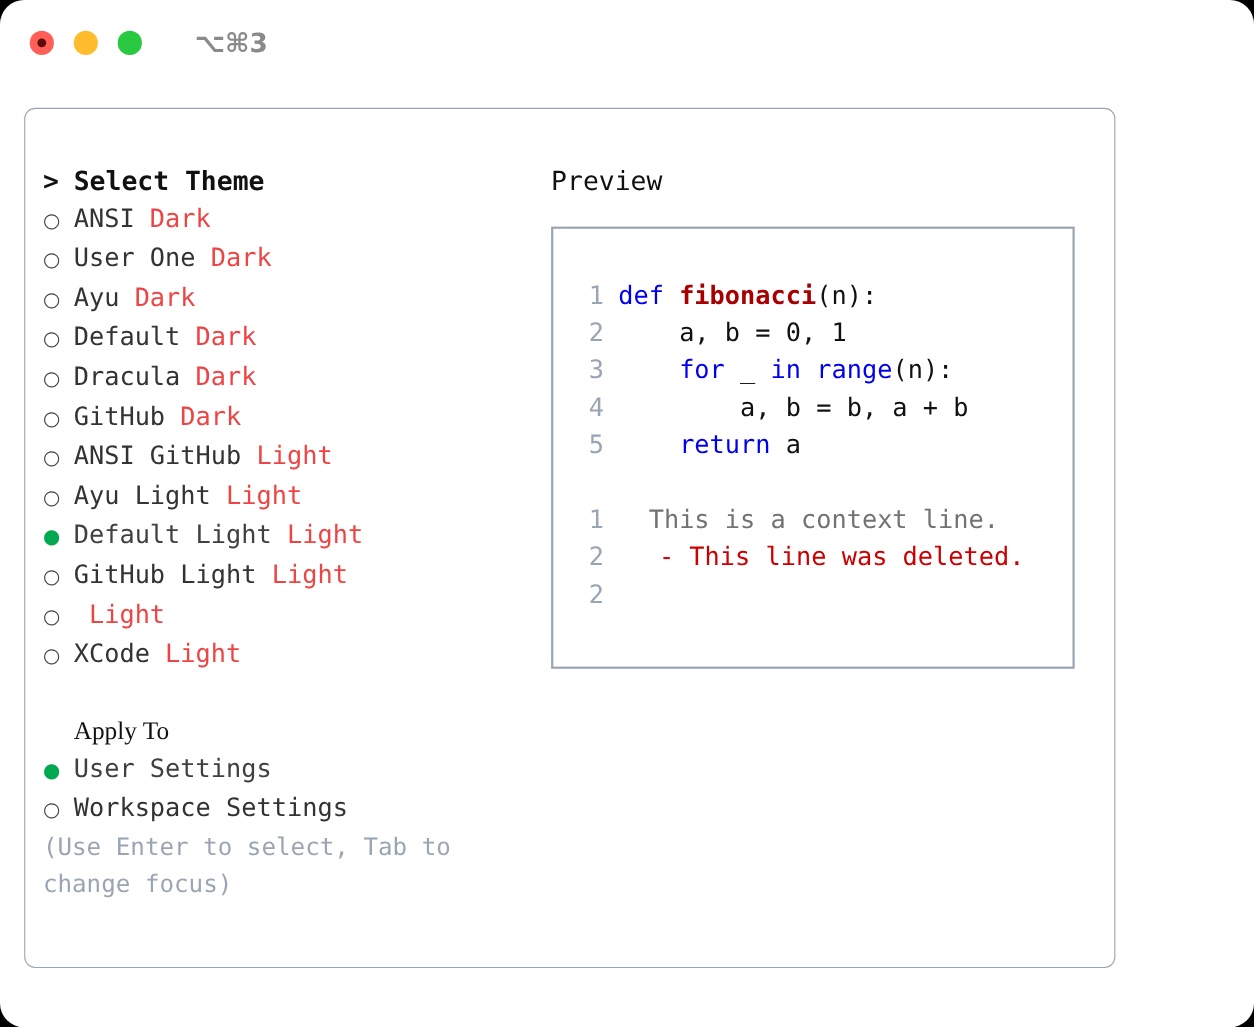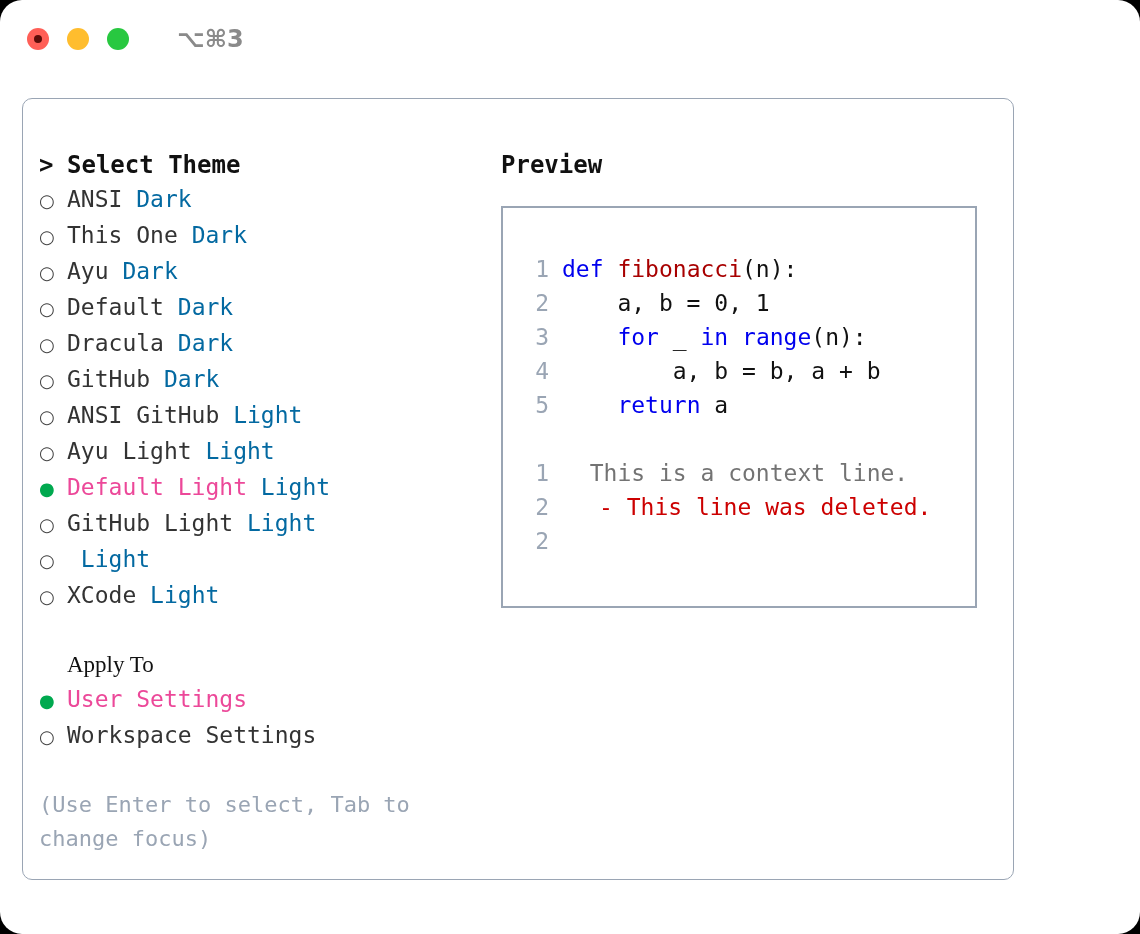--- a/index.html
+++ b/index.html
@@ -93,53 +93,52 @@
     align-items: baseline;
   }
   .marker {
     width: 28px;
     flex: 0 0 28px;
     font-size: 18px;
     color: #444444;
     font-family: "DejaVu Sans", "Liberation Sans", sans-serif;
   }
   .marker.filled { color: #00a94f; }
-  .opt-row.selected .opt-label { color: #ec4899; }
+  .opt-row.selected .opt-label { color: #404040; }
   .opt-label { color: #333333; }
-  .opt-variant { color: #0369a1; }
+  .opt-variant { color: #ef4444; }
 
   .section-label {
     font-size: 23px;
     line-height: 34px;
     color: #111111;
     white-space: pre;
     display: flex;
     font-family: Liberation Serif, serif;
   }
   .section-label .spacer { width: 28px; flex: 0 0 28px; }
 
   .gap-block { height: 34px; }
 
   .hint {
-    margin-top: 34px;
     font-size: 22px;
     line-height: 34px;
     color: #9aa5b4;
     width: 400px;
   }
 
   
   .right-col {
     position: absolute;
     left: 478px; top: 49px;
     width: 500px;
   }
   .preview-title {
     font-size: 24px;
-    font-weight: bold;
+    font-weight: normal;
     color: #111111;
     line-height: 34px;
   }
   .preview-box {
     margin-top: 24px;
     width: 476px;
     height: 402px;
     border: 2px solid #9aa5b4;
     box-sizing: border-box;
     padding: 44px 0 0 0;
@@ -152,21 +151,21 @@
     padding-left: 16px;
   }
   .lineno {
     width: 30px;
     flex: 0 0 30px;
     text-align: right;
     color: #9aa5b4;
     margin-right: 13px;
   }
   .tok-kw   { color: #0000ee; }
-  .tok-fn   { color: #a80000; }
+  .tok-fn   { color: #a80000; font-weight: bold; }
   .tok-plain{ color: #111111; }
   .code-gap { height: 34px; }
   .diff-context { color: #737373; }
   .diff-del { color: #cc0000; margin-left: 37px; }
   .diff-add { color: #00cc00; }
 </style>
 </head>
 <body>
 
 <div class="window">
@@ -185,21 +184,21 @@
   <div class="panel">
 
     <div class="left-col">
 
       <div class="header-row">
         <span class="caret">&gt;</span><span>Select Theme</span>
       </div>
 
       <div id="theme-list">
           <div class="opt-row"><span class="marker">○</span><span class="opt-label">ANSI</span><span class="opt-variant"> Dark</span></div>
-          <div class="opt-row"><span class="marker">○</span><span class="opt-label">This One</span><span class="opt-variant"> Dark</span></div>
+          <div class="opt-row"><span class="marker">○</span><span class="opt-label">User One</span><span class="opt-variant"> Dark</span></div>
           <div class="opt-row"><span class="marker">○</span><span class="opt-label">Ayu</span><span class="opt-variant"> Dark</span></div>
           <div class="opt-row"><span class="marker">○</span><span class="opt-label">Default</span><span class="opt-variant"> Dark</span></div>
           <div class="opt-row"><span class="marker">○</span><span class="opt-label">Dracula</span><span class="opt-variant"> Dark</span></div>
           <div class="opt-row"><span class="marker">○</span><span class="opt-label">GitHub</span><span class="opt-variant"> Dark</span></div>
           <div class="opt-row"><span class="marker">○</span><span class="opt-label">ANSI GitHub</span><span class="opt-variant"> Light</span></div>
           <div class="opt-row"><span class="marker">○</span><span class="opt-label">Ayu Light</span><span class="opt-variant"> Light</span></div>
           <div class="opt-row selected"><span class="marker filled">●</span><span class="opt-label">Default Light</span><span class="opt-variant"> Light</span></div>
           <div class="opt-row"><span class="marker">○</span><span class="opt-label">GitHub Light</span><span class="opt-variant"> Light</span></div>
           <div class="opt-row"><span class="marker">○</span><span class="opt-variant"> Light</span></div>
           <div class="opt-row"><span class="marker">○</span><span class="opt-label">XCode</span><span class="opt-variant"> Light</span></div>

